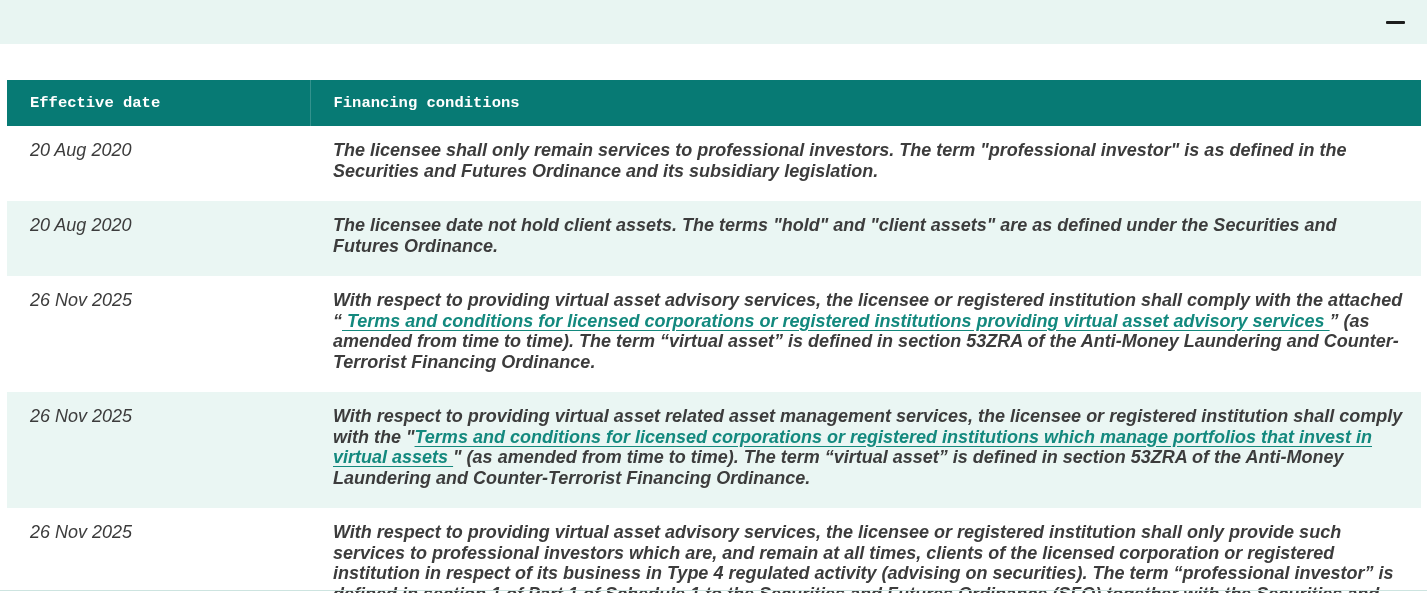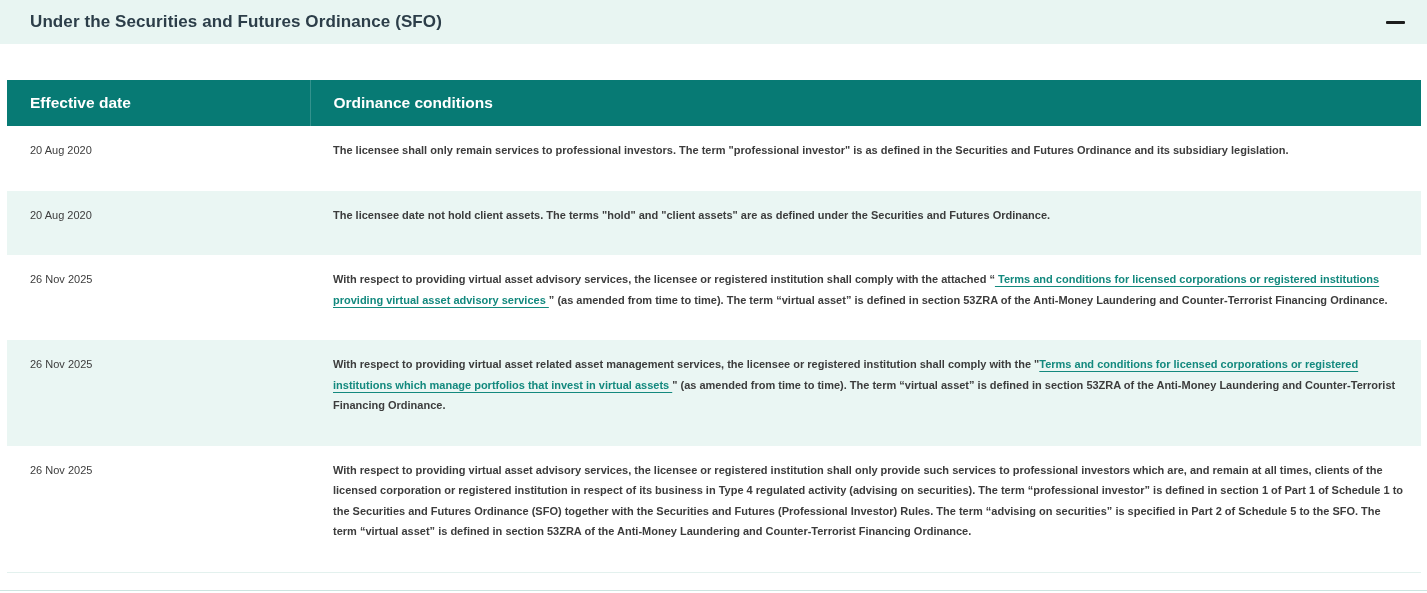--- a/index.html
+++ b/index.html
@@ -49,31 +49,33 @@
   col.c-date{width:303px;}
   thead th{
     background:var(--header-bg);
     color:var(--header-text);
     text-align:left;
     font-size:15.5px;
     font-weight:700;
     height:46px;
     padding:0 0 0 23px;
     vertical-align:middle;
+    font-family:Liberation Mono, monospace;
   }
   thead th.th-cond{
     border-left:1px solid rgba(255,255,255,0.18);
   }
   tbody tr.zebra{background:var(--zebra-bg);}
   tbody td{
     vertical-align:top;
-    padding:14px 0 30px 23px;
-    font-size:11px;
+    padding:14px 0 20px 23px;
+    font-size:18px;
     line-height:20.5px;
     color:var(--body-text);
+    font-style:italic;
   }
   td.date-cell{
     font-weight:400;
     white-space:nowrap;
   }
   td.cond-cell{
     font-weight:700;
     padding-right:16px;
   }
   a.terms-link{
@@ -85,34 +87,33 @@
   .page-bottom-line{
     position:absolute;
     left:0;right:0;bottom:2px;
     border-top:1.5px solid var(--bottom-line);
   }
 </style>
 </head>
 <body>
 
 <div class="accordion-header">
-  <h2 class="accordion-title">Under the Securities and Futures Ordinance (SFO)</h2>
   <span class="minus-icon"></span>
 </div>
 
 <div class="table-wrap">
   <table>
     <colgroup>
         <col class="c-date">
         <col>
       </colgroup>
     <thead>
       <tr>
         <th class="th-date">Effective date</th>
-        <th class="th-cond">Ordinance conditions</th>
+        <th class="th-cond">Financing conditions</th>
       </tr>
     </thead>
     <tbody>
         <tr>
           <td class="date-cell">20 Aug 2020</td>
           <td class="cond-cell"><span>The licensee shall only remain services to professional investors. The term "professional investor" is as defined in the Securities and Futures Ordinance and its subsidiary legislation.</span></td>
         </tr>
         <tr class="zebra">
           <td class="date-cell">20 Aug 2020</td>
           <td class="cond-cell"><span>The licensee date not hold client assets. The terms "hold" and "client assets" are as defined under the Securities and Futures Ordinance.</span></td>

